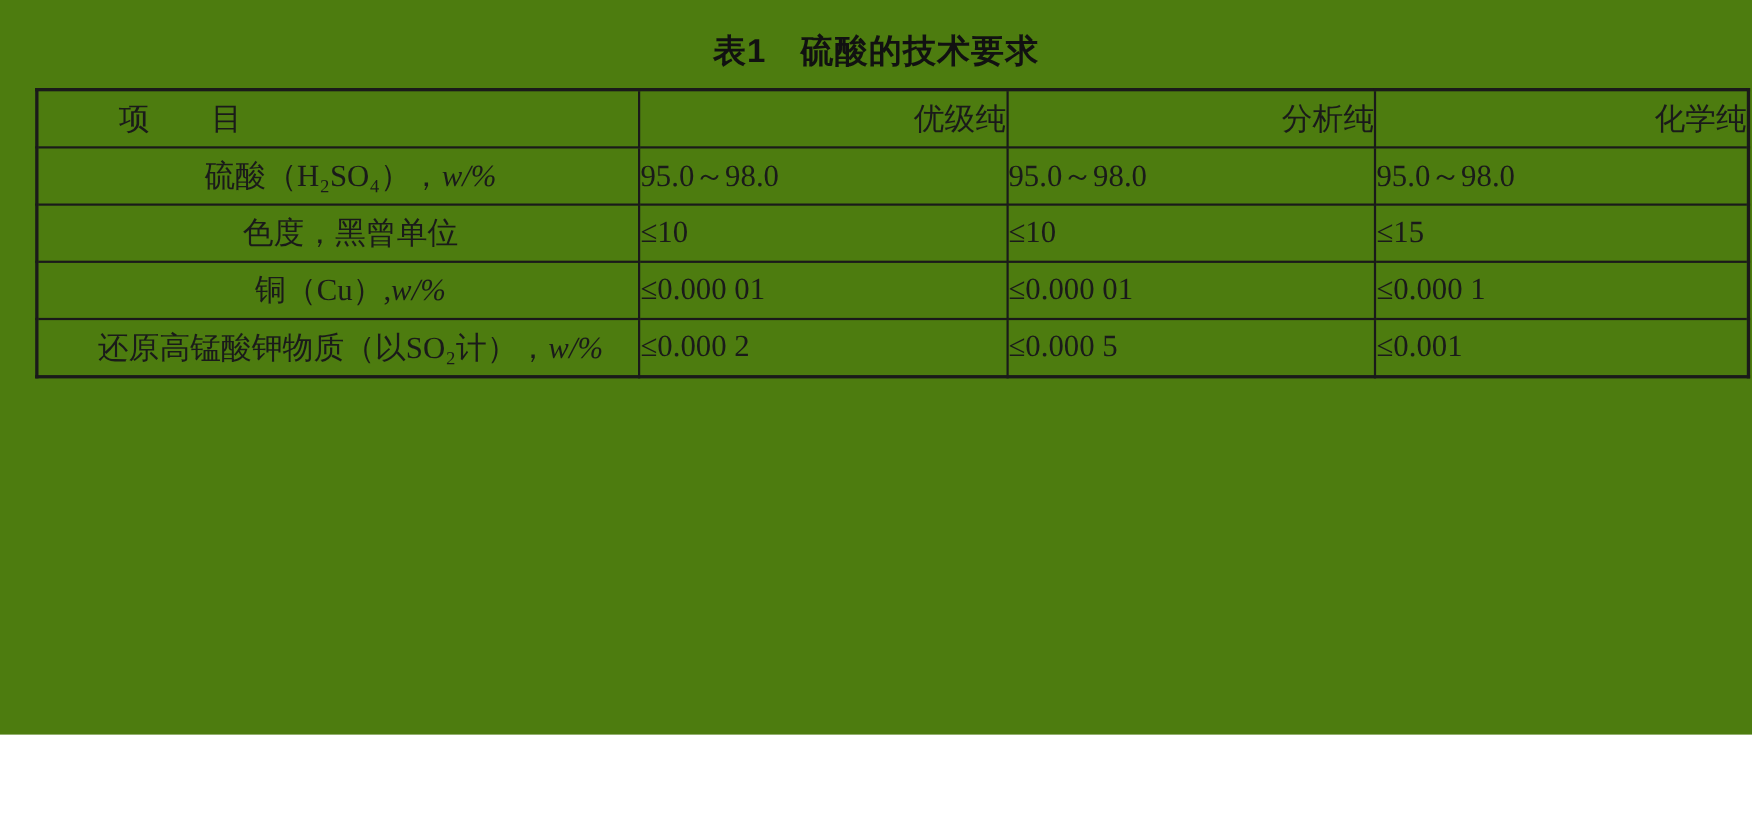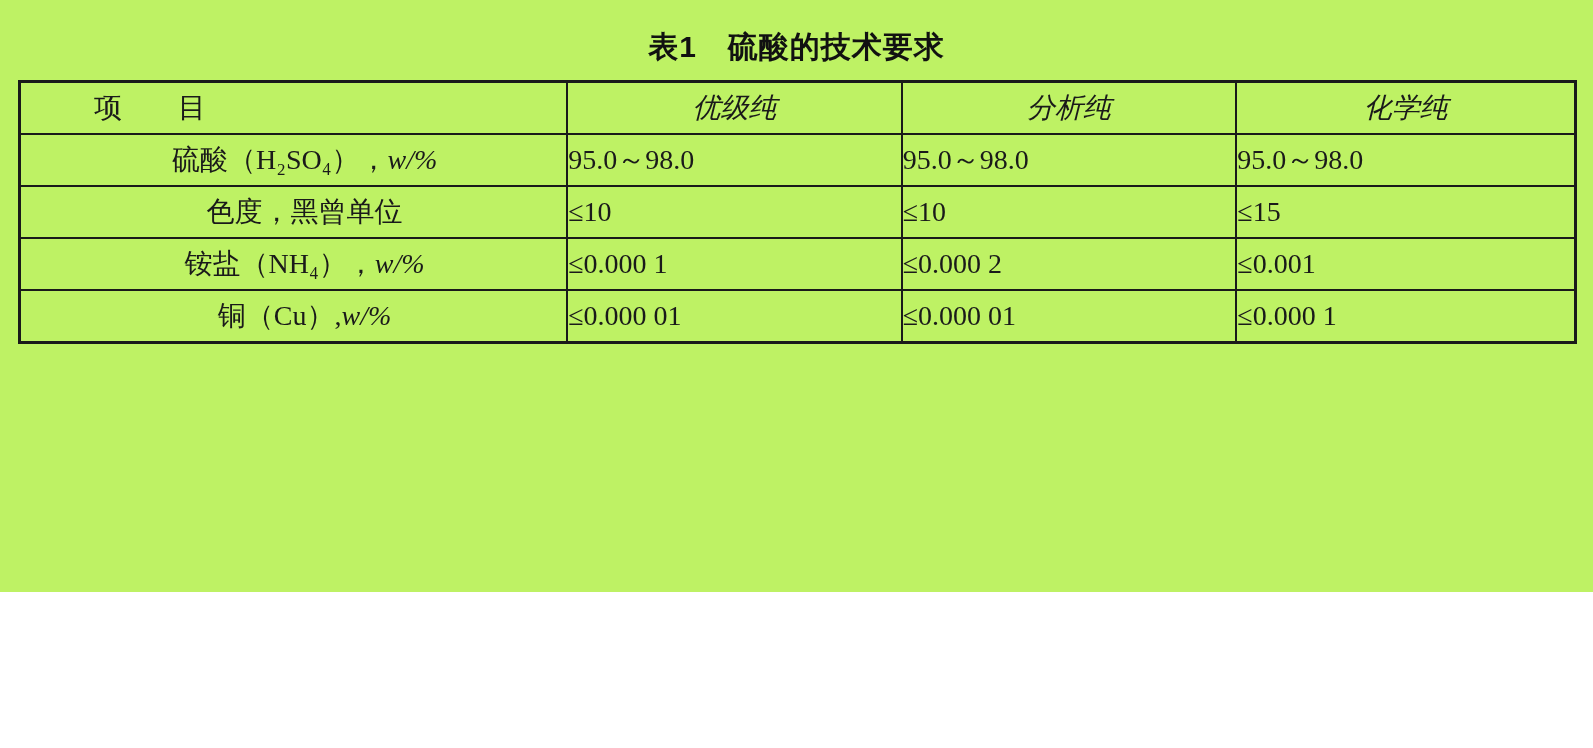--- a/index.html
+++ b/index.html
@@ -3,38 +3,38 @@
 <meta charset="utf-8">
 <style>
   html, body {
     margin: 0;
     padding: 0;
     background: #ffffff;
   }
   .page {
     position: relative;
     width: 1593px;
-    height: 592px;
-    background: #bef264;
+    height: 668px;
+    background: #4d7c0f;
     font-family: "Liberation Serif", "DejaVu Serif", serif;
     color: #1a1a1a;
     overflow: hidden;
   }
   .caption {
     margin-top: 30px;
     text-align: center;
     font-family: "Liberation Sans", "DejaVu Sans", sans-serif;
     font-weight: bold;
     font-size: 30px;
     line-height: 34px;
     color: #111111;
     letter-spacing: 1px;
   }
   table.spec {
-    margin: 16px 16px 0 18px;
+    margin: 16px 16px 0 32px;
     width: 1559px;
     border-collapse: collapse;
     table-layout: fixed;
     border: 3px solid #1a1a1a;
   }
   .spec th, .spec td {
     border: 2px solid #1a1a1a;
     height: 50px;
     font-size: 28px;
     font-weight: normal;
@@ -42,22 +42,21 @@
     vertical-align: middle;
     padding: 0;
     white-space: nowrap;
     overflow: hidden;
   }
   .spec th.col-item {
     text-align: left;
     padding-left: 73px;
   }
   .spec th.col-grade {
-    text-align: center;
-    font-style: italic;
+    text-align: right;
   }
   .spec td.cell-item {
     text-align: center;
     padding-left: 22px;
   }
   .spec td.cell-value {
     text-align: left;
   }
   .unit {
     font-style: italic;
@@ -92,27 +91,27 @@
           <td class="cell-value">95.0～98.0</td>
           <td class="cell-value">95.0～98.0</td>
         </tr>
         <tr>
           <td class="cell-item"><span>色度，黑曾单位</span></td>
           <td class="cell-value">≤10</td>
           <td class="cell-value">≤10</td>
           <td class="cell-value">≤15</td>
         </tr>
         <tr>
-          <td class="cell-item"><span>铵盐（NH₄），</span><span class="unit">w/%</span></td>
-          <td class="cell-value">≤0.000 1</td>
-          <td class="cell-value">≤0.000 2</td>
-          <td class="cell-value">≤0.001</td>
-        </tr>
-        <tr>
           <td class="cell-item"><span>铜（Cu）,</span><span class="unit">w/%</span></td>
           <td class="cell-value">≤0.000 01</td>
           <td class="cell-value">≤0.000 01</td>
           <td class="cell-value">≤0.000 1</td>
+        </tr>
+        <tr>
+          <td class="cell-item"><span>还原高锰酸钾物质（以SO₂计），</span><span class="unit">w/%</span></td>
+          <td class="cell-value">≤0.000 2</td>
+          <td class="cell-value">≤0.000 5</td>
+          <td class="cell-value">≤0.001</td>
         </tr>
       </tbody>
   </table>
 
 </div>
 
 </body></html>

